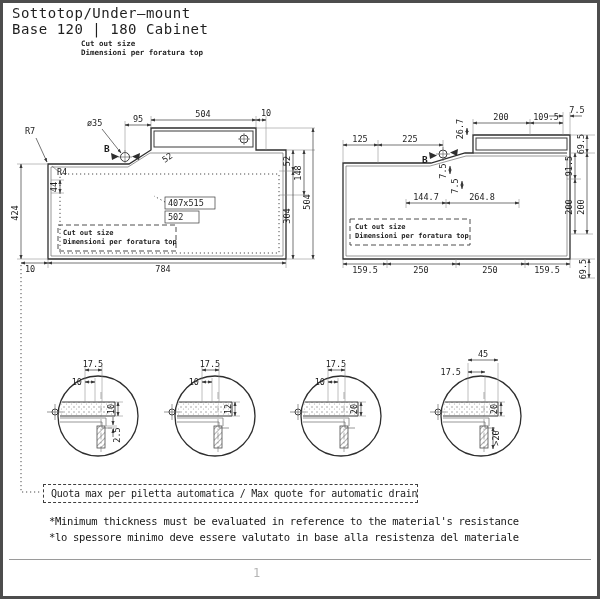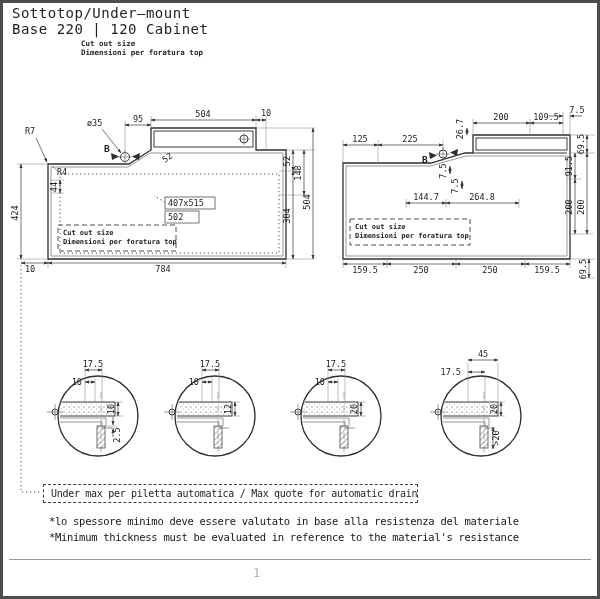--- a/index.html
+++ b/index.html
@@ -282,32 +282,32 @@
     <text class="dim" x="458" y="372" text-anchor="end">17.5</text>
     <line class="dl" x1="498" y1="399" x2="498" y2="413"></line>
     <text class="dim" x="494" y="406" text-anchor="middle" transform="rotate(-90 494 406)">20</text>
     <line class="dl" x1="490" y1="424" x2="490" y2="446"></line>
     <text class="dim" x="496" y="435" text-anchor="middle" transform="rotate(-90 496 435)">&gt;20</text>
   </g>
 </svg>
 
   <div class="hdr">
     <div class="t1">Sottotop/Under—mount</div>
-    <div class="t2">Base 220 | 120 Cabinet</div>
+    <div class="t2">Base 120 | 180 Cabinet</div>
     <div class="t3">
       <div>Cut out size</div>
       <div>Dimensioni per foratura top</div>
     </div>
   </div>
 
   <div class="noteb">
-    <span>Under max per piletta automatica / Max quote for automatic drain</span>
+    <span>Quota max per piletta automatica / Max quote for automatic drain</span>
   </div>
 
   <div class="fn">
+    <div>*Minimum thickness must be evaluated in reference to the material's resistance</div>
     <div>*lo spessore minimo deve essere valutato in base alla resistenza del materiale</div>
-    <div>*Minimum thickness must be evaluated in reference to the material's resistance</div>
   </div>
 
   <div class="rule"></div>
   <div class="pg">1</div>
 
 </div>
 
 </body></html>

